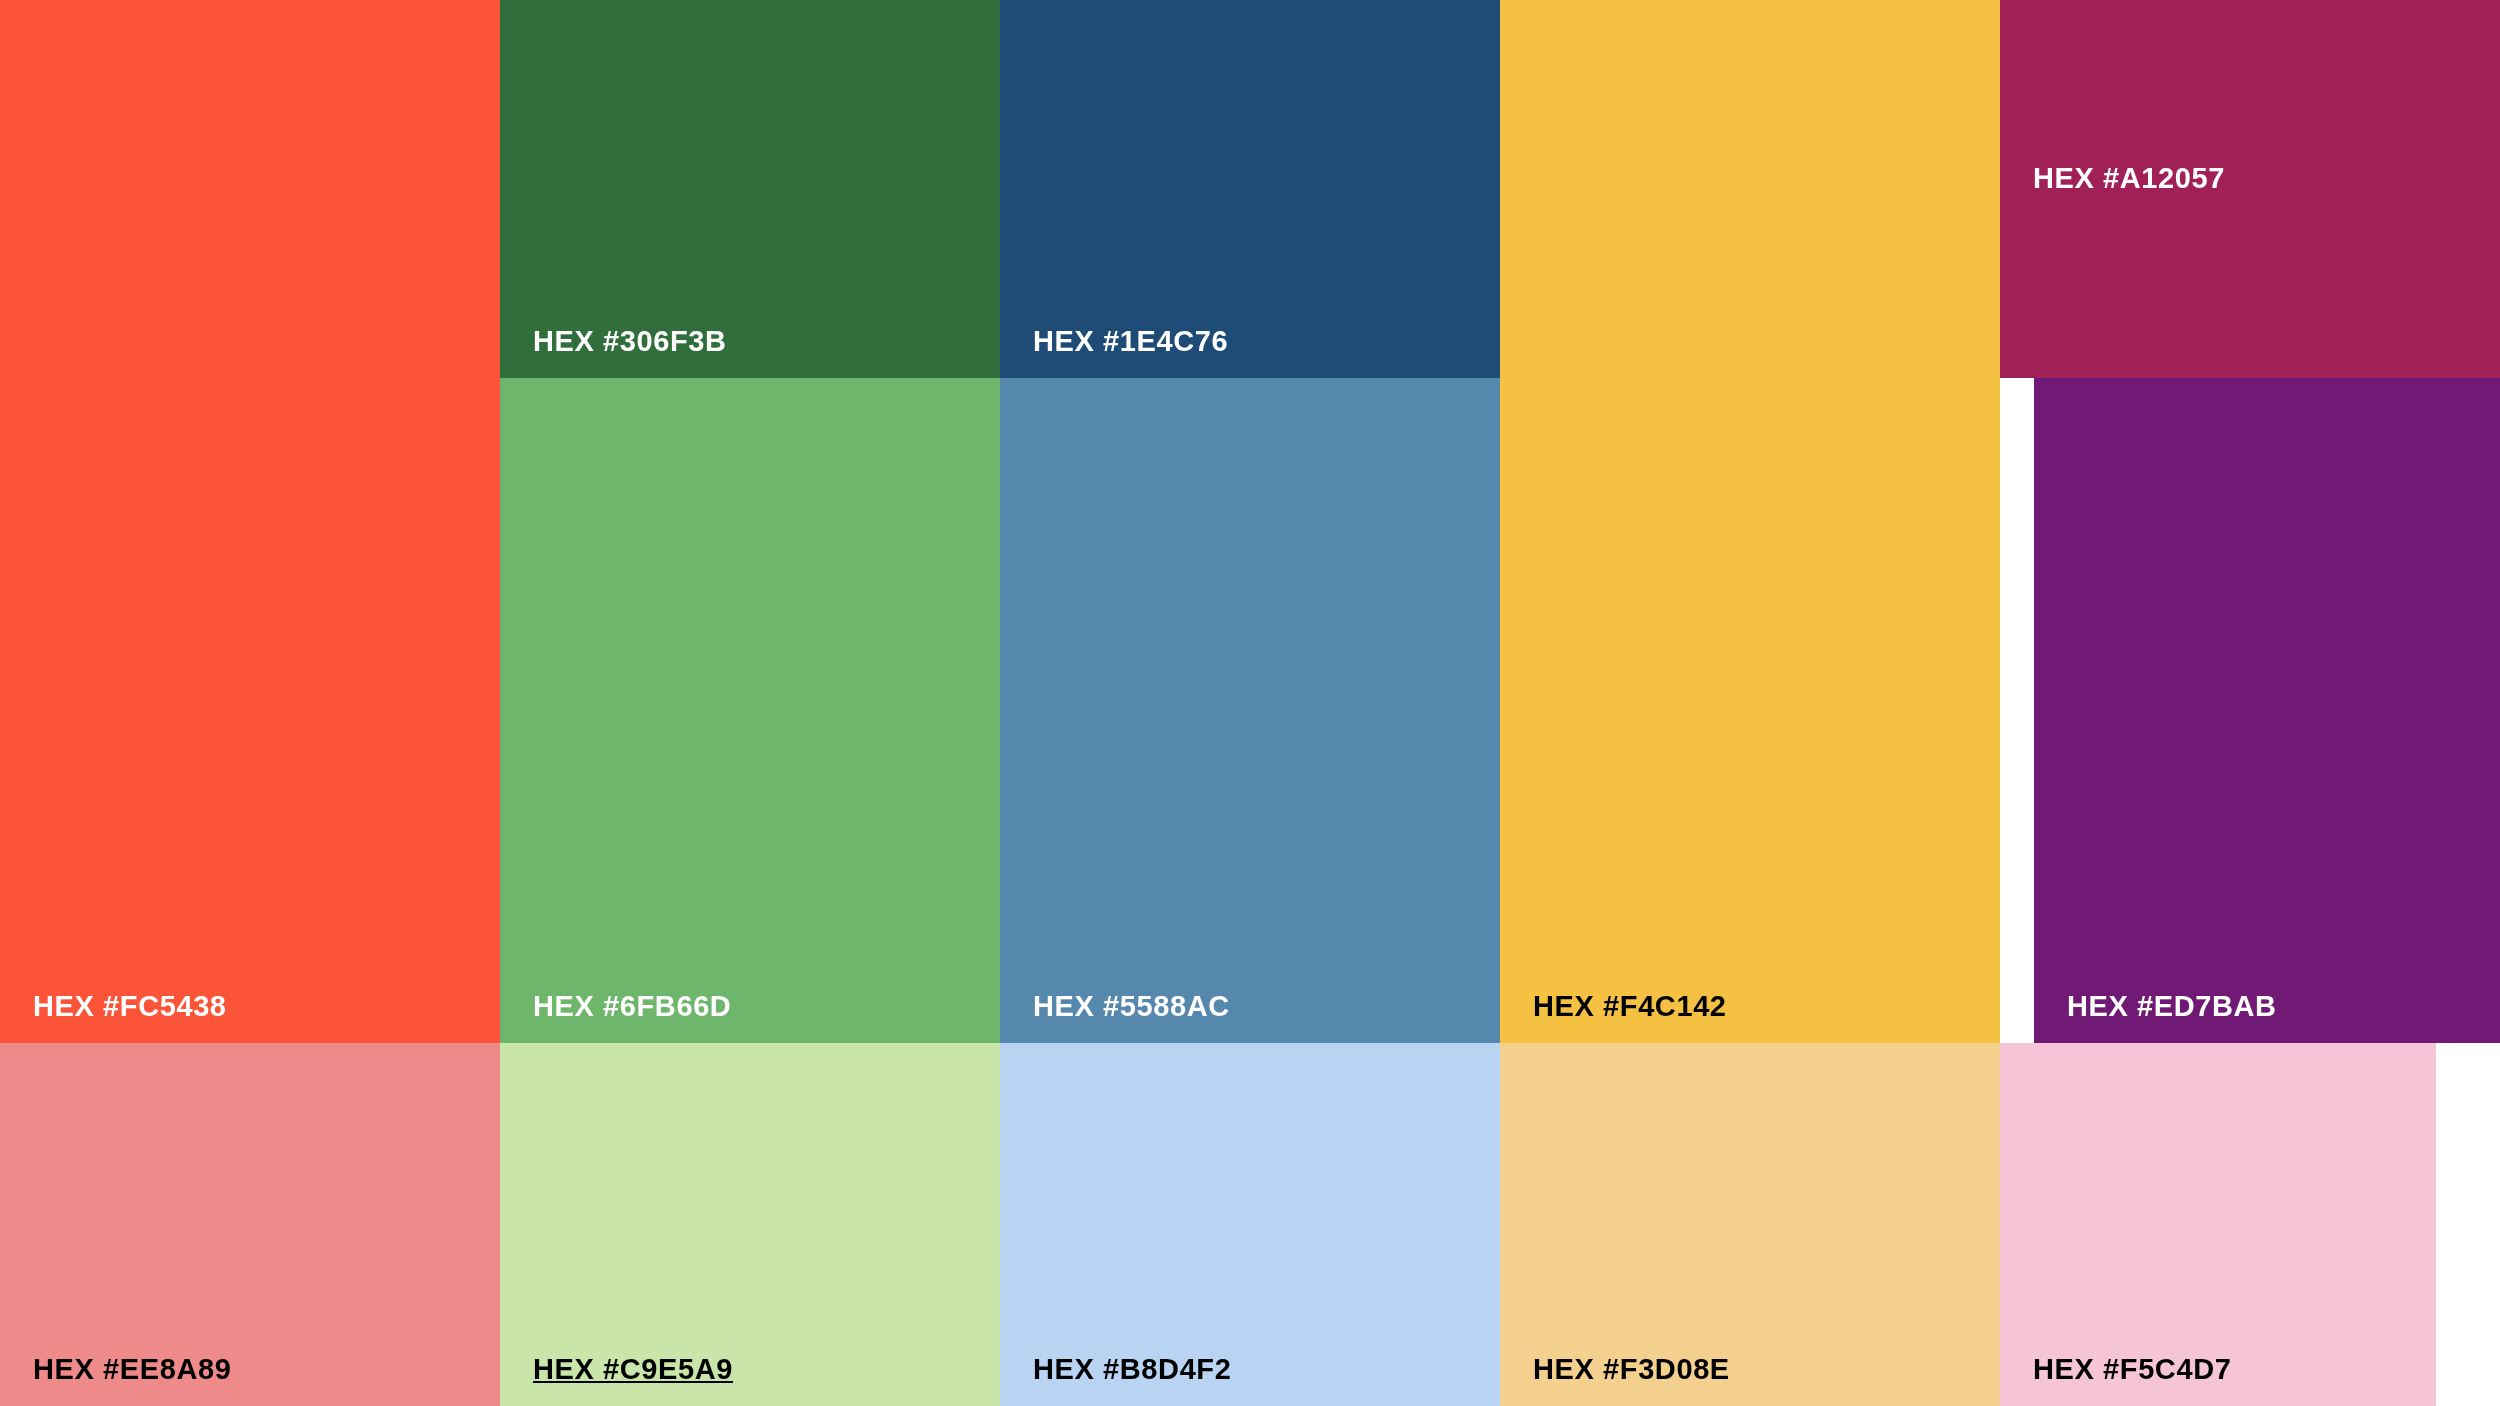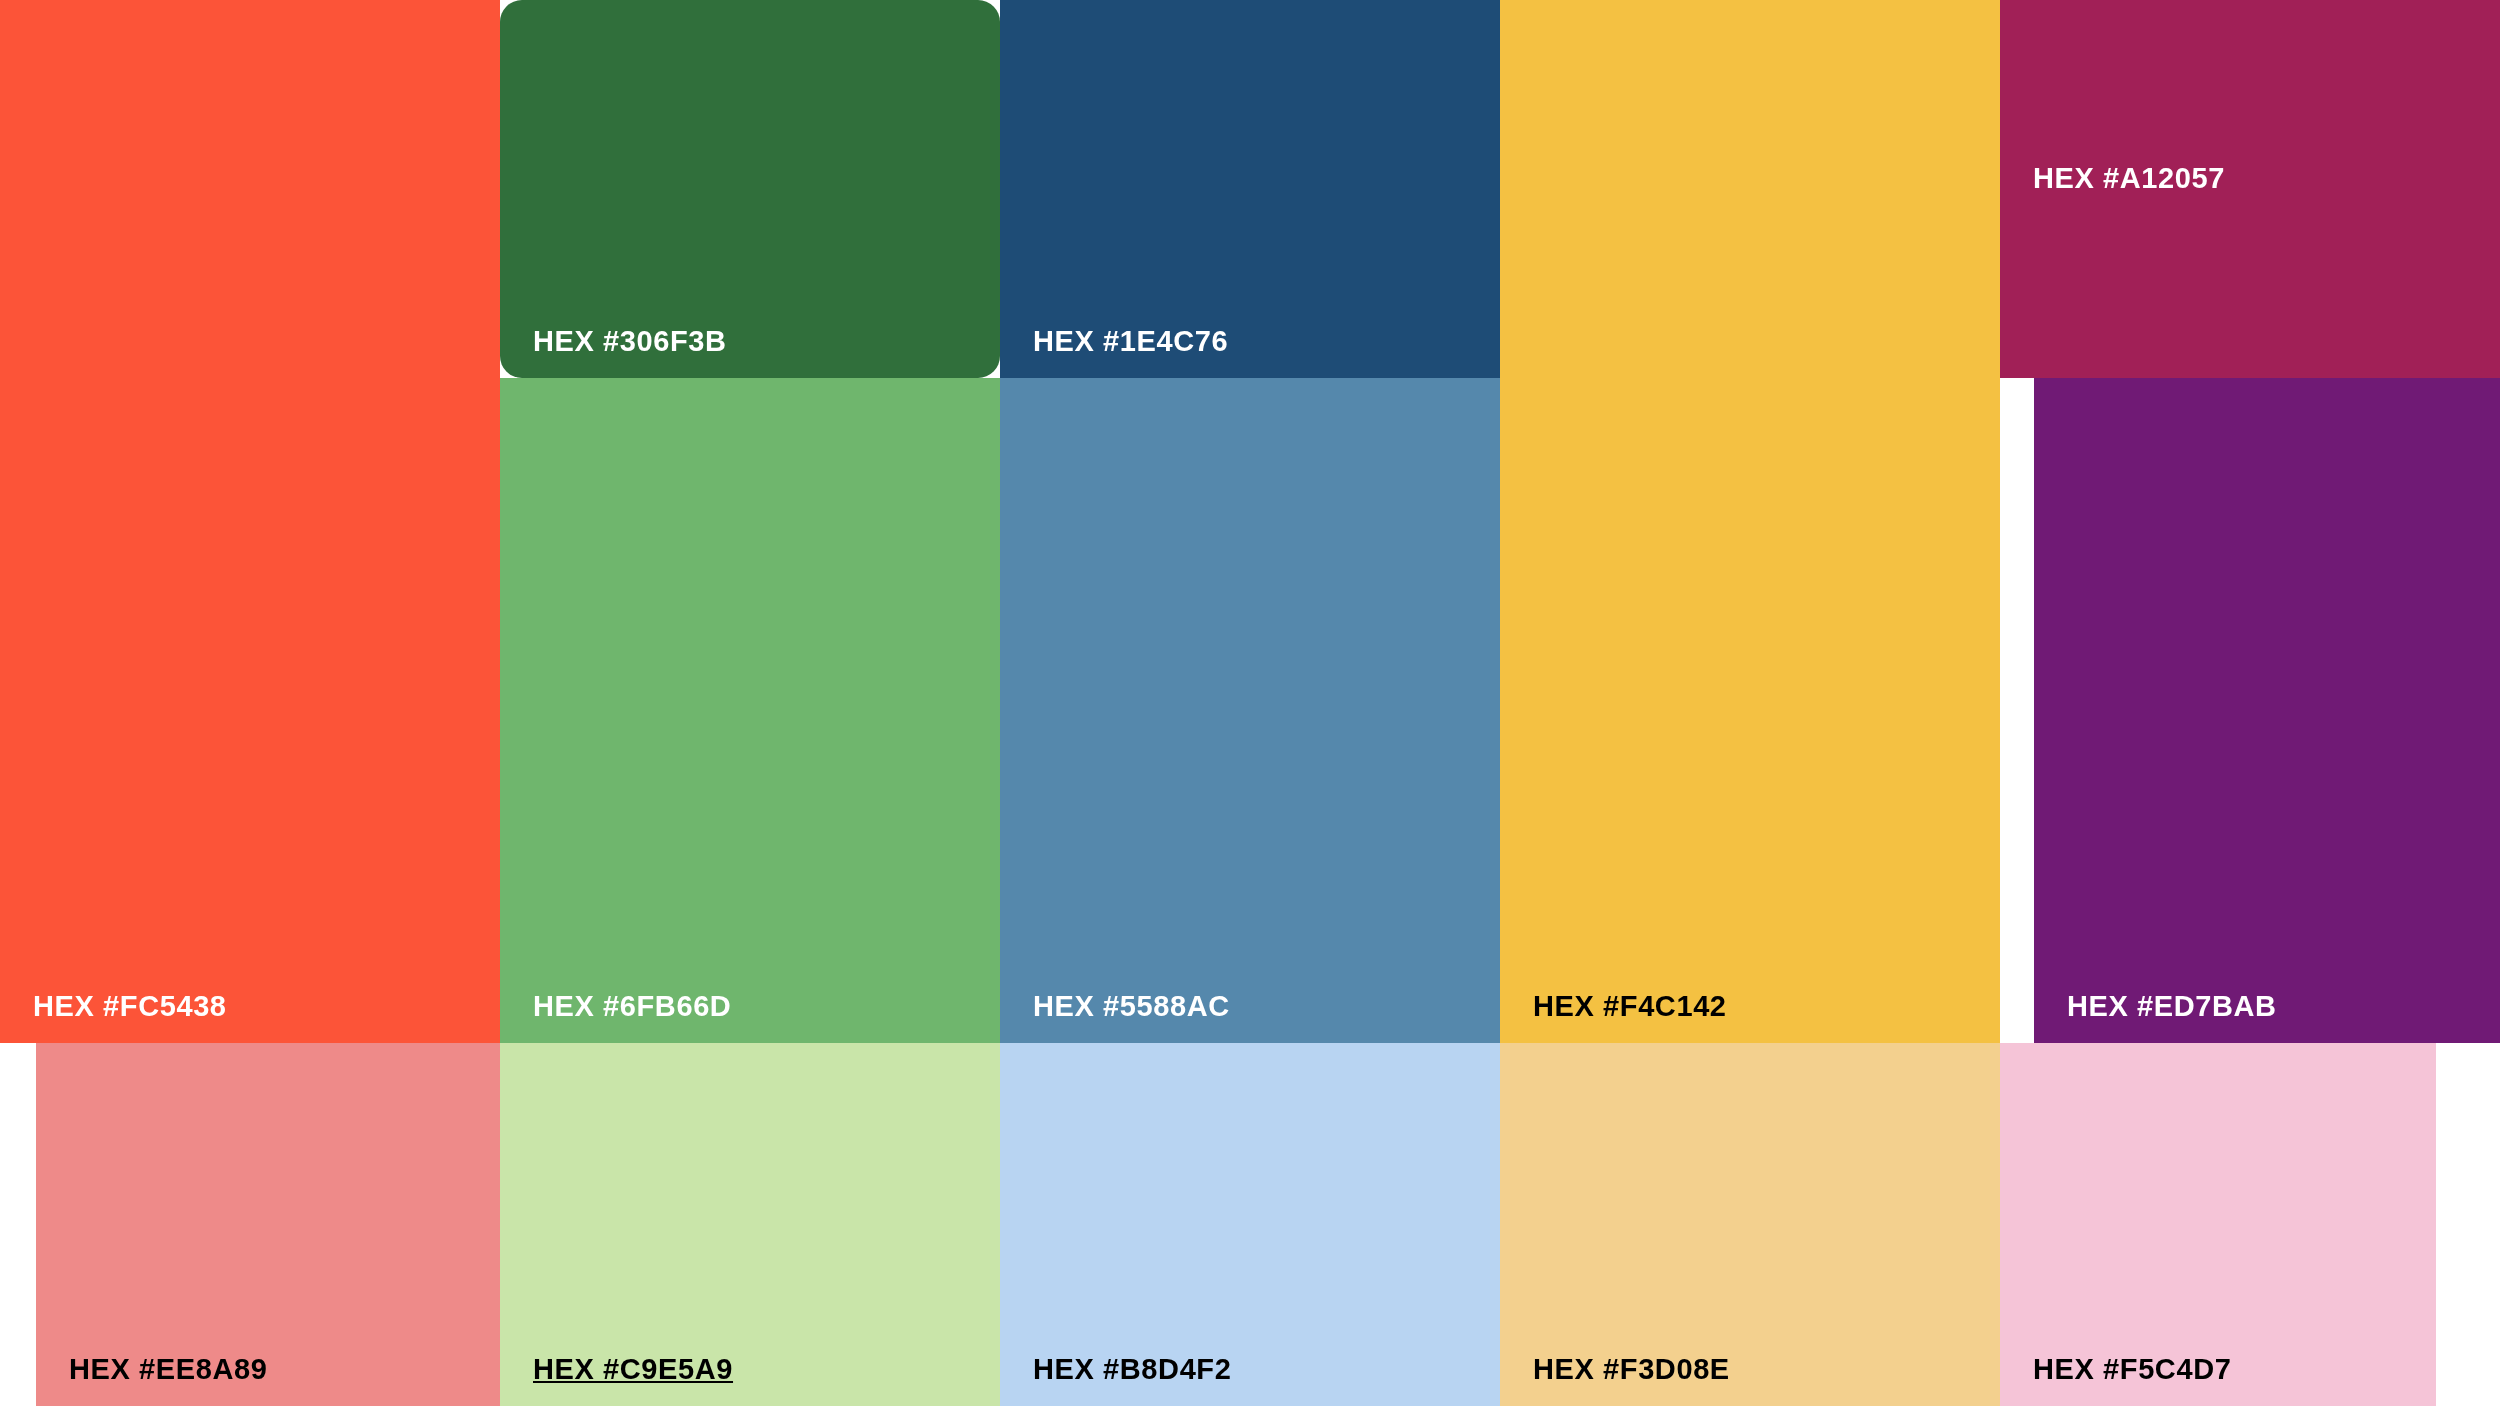--- a/index.html
+++ b/index.html
@@ -45,42 +45,42 @@
   .light-text { color: #ffffff; }
   .dark-text  { color: #000000; }
 </style>
 </head>
 <body>
 
 <div class="palette" style="width: 2500px; height: 1406px; background: rgb(255, 255, 255);">
     <div class="swatch" style="left: 0px; top: 0px; width: 500px; height: 1043px; background: rgb(252, 84, 56);">
       <span class="swatch-label light-text" style="color: rgb(255, 255, 255);">HEX #FC5438</span>
     </div>
-    <div class="swatch" style="left: 500px; top: 0px; width: 500px; height: 378px; background: rgb(48, 111, 59); border-radius: 22px;">
+    <div class="swatch" style="left: 500px; top: 0px; width: 500px; height: 378px; background: rgb(48, 111, 59);">
       <span class="swatch-label light-text" style="color: rgb(255, 255, 255);">HEX #306F3B</span>
     </div>
     <div class="swatch" style="left: 1000px; top: 0px; width: 500px; height: 378px; background: rgb(30, 76, 118);">
       <span class="swatch-label light-text" style="color: rgb(255, 255, 255);">HEX #1E4C76</span>
     </div>
     <div class="swatch" style="left: 1500px; top: 0px; width: 500px; height: 1043px; background: rgb(244, 193, 66);">
       <span class="swatch-label dark-text" style="color: rgb(0, 0, 0);">HEX #F4C142</span>
     </div>
     <div class="swatch" style="left: 2000px; top: 0px; width: 500px; height: 378px; background: rgb(161, 32, 87); align-items: center;">
       <span class="swatch-label light-text" style="color: rgb(255, 255, 255);">HEX #A12057</span>
     </div>
     <div class="swatch" style="left: 500px; top: 378px; width: 500px; height: 665px; background: rgb(111, 182, 109);">
       <span class="swatch-label light-text" style="color: rgb(255, 255, 255);">HEX #6FB66D</span>
     </div>
     <div class="swatch" style="left: 1000px; top: 378px; width: 500px; height: 665px; background: rgb(85, 136, 172);">
       <span class="swatch-label light-text" style="color: rgb(255, 255, 255);">HEX #5588AC</span>
     </div>
     <div class="swatch" style="left: 2000px; top: 378px; width: 500px; height: 665px; background: #701a75; margin-left: 34px;">
       <span class="swatch-label light-text" style="color: rgb(255, 255, 255);">HEX #ED7BAB</span>
     </div>
-    <div class="swatch" style="left: 0px; top: 1043px; width: 500px; height: 363px; background: rgb(238, 138, 137); margin-left: 36px;">
+    <div class="swatch" style="left: 0px; top: 1043px; width: 500px; height: 363px; background: rgb(238, 138, 137);">
       <span class="swatch-label dark-text" style="color: rgb(0, 0, 0);">HEX #EE8A89</span>
     </div>
     <div class="swatch" style="left: 500px; top: 1043px; width: 500px; height: 363px; background: rgb(201, 229, 169);">
       <span class="swatch-label dark-text" style="color: rgb(0, 0, 0); text-decoration: underline;">HEX #C9E5A9</span>
     </div>
     <div class="swatch" style="left: 1000px; top: 1043px; width: 500px; height: 363px; background: rgb(184, 212, 242);">
       <span class="swatch-label dark-text" style="color: rgb(0, 0, 0);">HEX #B8D4F2</span>
     </div>
     <div class="swatch" style="left: 1500px; top: 1043px; width: 500px; height: 363px; background: rgb(243, 208, 142);">
       <span class="swatch-label dark-text" style="color: rgb(0, 0, 0);">HEX #F3D08E</span>

